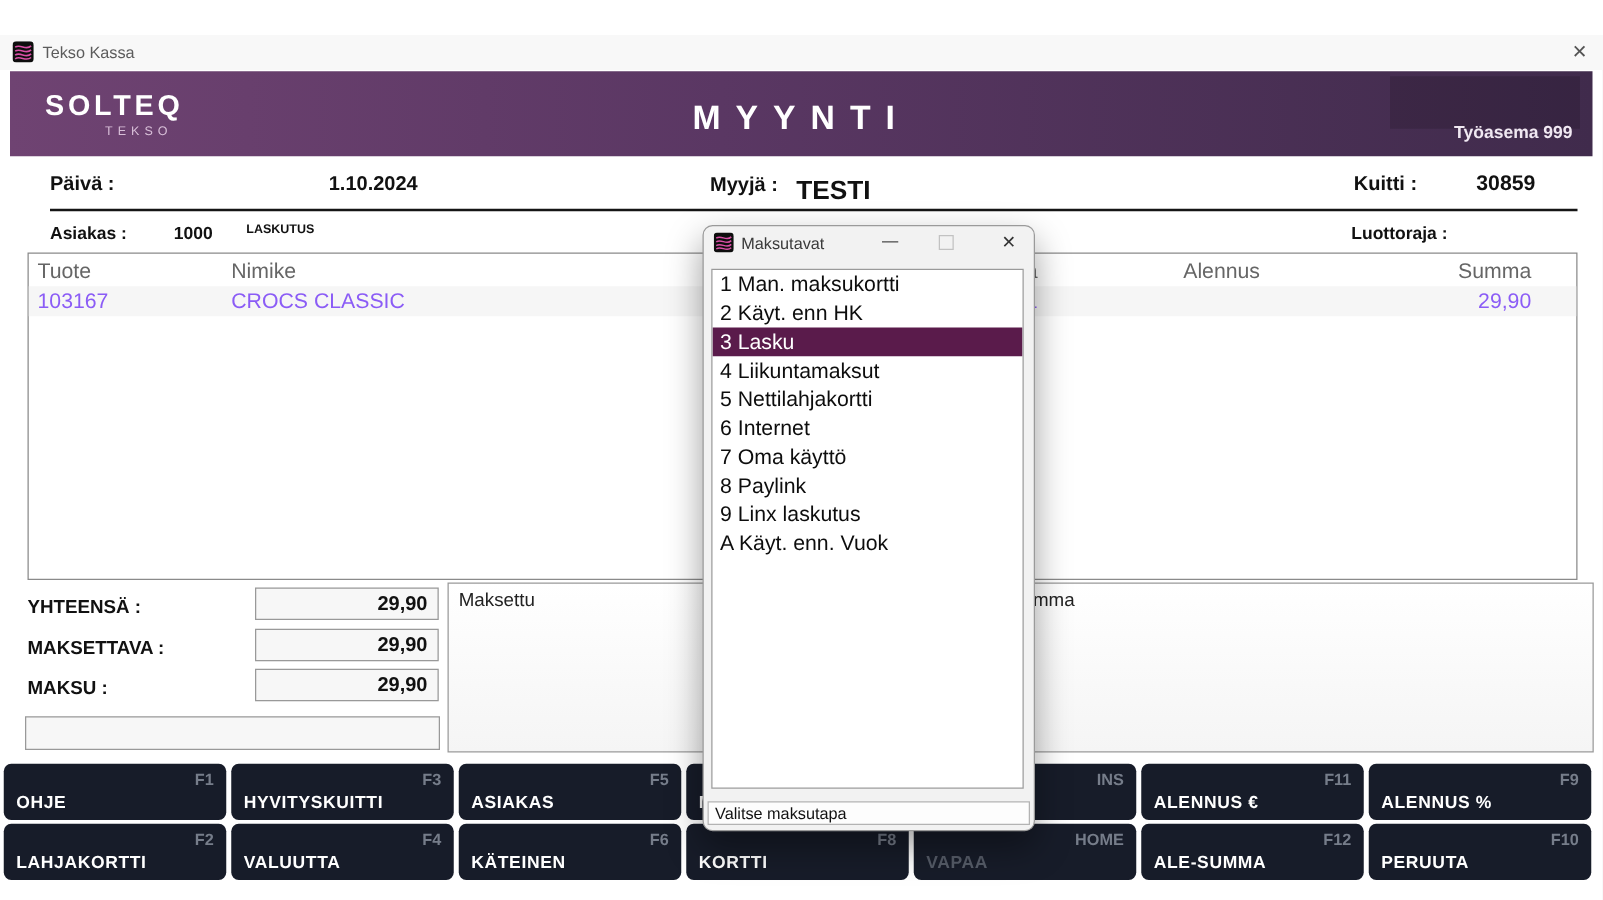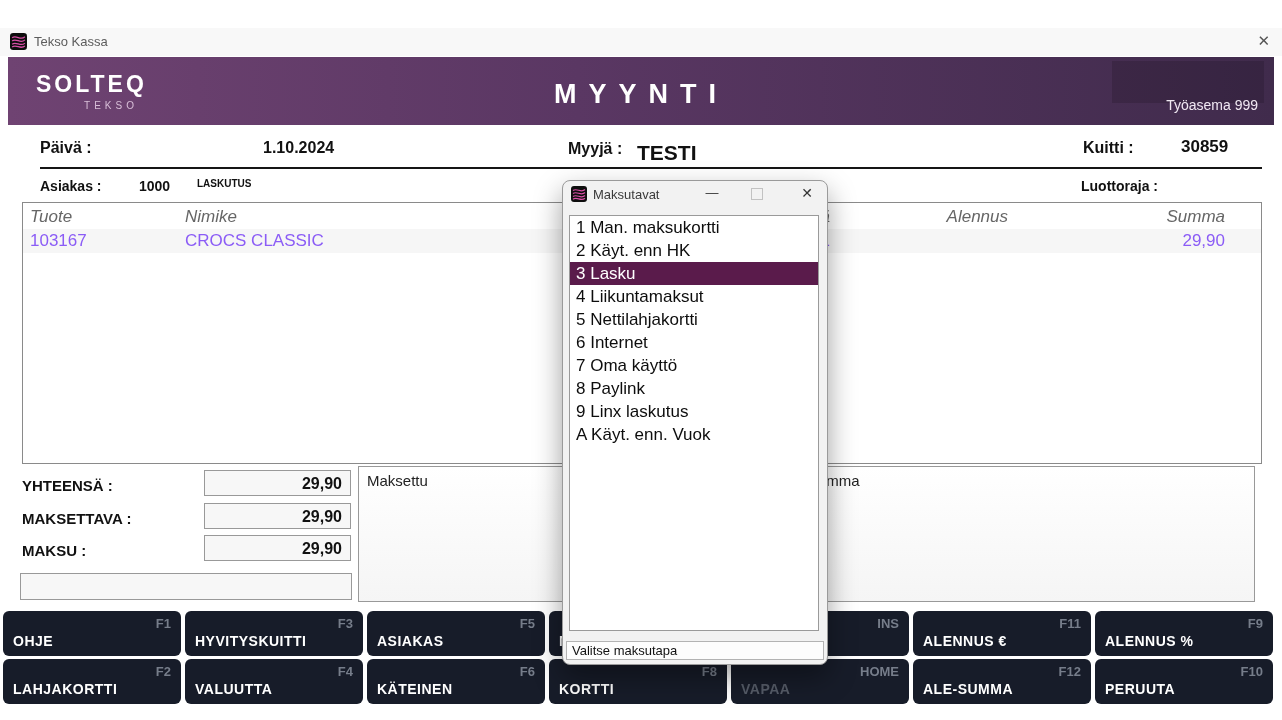--- a/index.html
+++ b/index.html
@@ -19,41 +19,41 @@
   .taskico{position:absolute;left:0;top:712px;width:9px;height:7px;background:#2e7cc0;}
   
   .header{position:absolute;left:8px;top:29px;width:1266px;height:68px;
           background:linear-gradient(90deg,#6f4372 0%,#5a3763 45%,#402b4c 100%);}
   .header-inset{position:absolute;right:10px;top:4px;width:152px;height:42px;background:rgba(0,0,0,.14);}
   .logo{position:absolute;left:28px;top:14px;width:102px;text-align:right;}
   .logo-main{font-size:23px;font-weight:bold;color:#fff;letter-spacing:3px;}
   .logo-sub{font-size:10px;color:#d8bfd8;letter-spacing:4px;margin-top:2px;}
   .screen-title{position:absolute;left:0;right:0;top:22px;text-align:center;color:#fff;
                 font-size:27px;font-weight:bold;letter-spacing:12px;}
-  .workstation{position:absolute;right:16px;top:40px;color:#f0e8f2;font-size:14px;}
+  .workstation{position:absolute;right:16px;top:40px;color:#f0e8f2;font-size:14px;font-weight:bold;}
   
   .lbl{position:absolute;font-weight:bold;color:#111;}
   .hr{position:absolute;left:40px;top:139px;width:1222px;height:2px;background:#151515;}
   
   .items-table{position:absolute;left:22px;top:174px;width:1238px;height:260px;
                border:1px solid #8a8a8a;background:#fff;}
-  .items-table .hd{position:absolute;top:4px;font-size:17px;color:#666;font-style:italic;}
+  .items-table .hd{position:absolute;top:4px;font-size:17px;color:#666;}
   .items-table .cell{position:absolute;top:28px;font-size:17px;color:#8b5cf6;}
   .rowband{position:absolute;left:0;top:26px;width:100%;height:24px;background:#f6f6f6;}
   .ra{text-align:right;}
   
   .t-label{position:absolute;left:22px;font-weight:bold;font-size:15px;color:#111;}
   .t-box{position:absolute;left:204px;width:147px;height:26px;background:#f7f7f7;border:1px solid #999;
          font-weight:bold;font-size:16px;color:#111;text-align:right;line-height:26px;padding-right:8px;
          box-sizing:border-box;}
   .amount-input{position:absolute;left:20px;top:545px;width:332px;height:27px;background:#f7f7f7;
                 border:1px solid #999;box-sizing:border-box;}
   
   .paid-panel{position:absolute;left:358px;top:438px;width:895px;height:134px;border:1px solid #999;
-              background:linear-gradient(#ffffff,#f5f5f5);}
+              background:linear-gradient(#ffffff,#f5f5f5);padding-left:20px;}
   .paid-panel .ph{position:absolute;top:5px;font-size:15px;color:#222;}
   
   .krow{position:absolute;left:3px;width:1270px;height:45px;display:flex;gap:4px;}
   .kbtn{flex:1;position:relative;background:#171c29;border-radius:6px;cursor:default;}
   .kbtn .lab{position:absolute;left:10px;bottom:7px;color:#fff;font-weight:bold;font-size:14px;
              letter-spacing:.5px;white-space:nowrap;}
   .kbtn .key{position:absolute;right:10px;top:5px;color:#767d8a;font-weight:bold;font-size:13px;}
   .kbtn.disabled .lab{color:#565c68;}
   
   .dialog{position:absolute;left:562px;top:152px;width:264px;height:483px;background:#f2f2f2;

